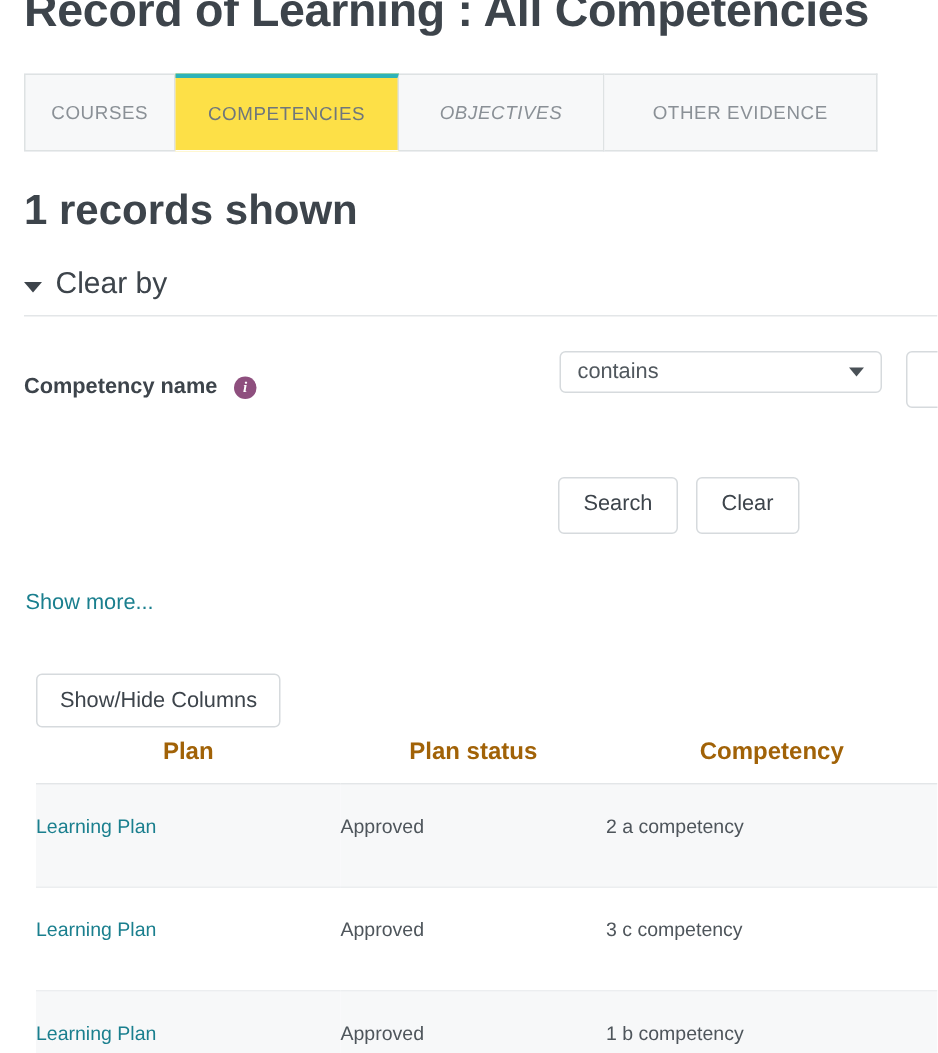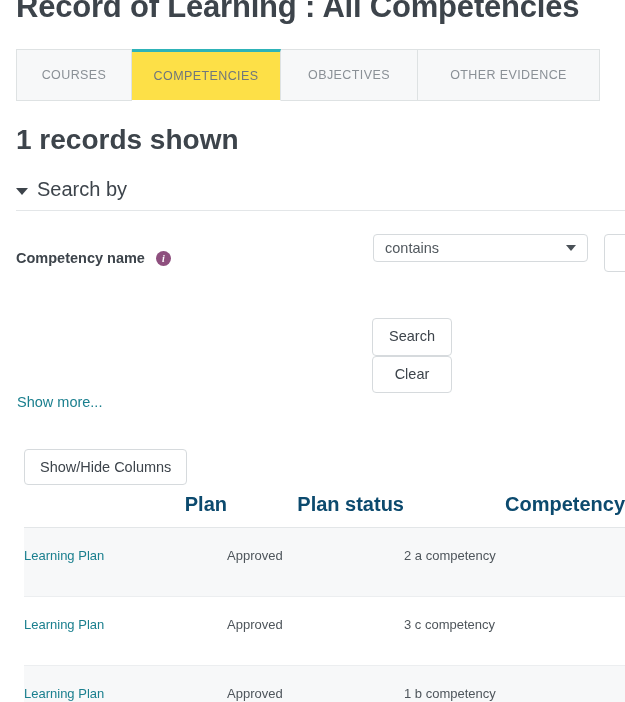--- a/index.html
+++ b/index.html
@@ -58,23 +58,23 @@
   .tab:first-child {
     border-left: 1px solid #dee2e3;
   }
   .tab.active {
     background: #fde047;
     border-top: 3px solid #2eb3b8;
     border-bottom: 1px solid #ffffff;
     color: #6f767c;
     z-index: 3;
   }
-  .tab-w0 { width: 116px; }
+  .tab-w0 { width: 101px; }
   .tab-w1 { width: 149px; }
-  .tab-w2 { width: 137px; }
+  .tab-w2 { width: 137px; font-style: italic; }
   .tab-w3 { width: 182px; }
 
   
   .records-count {
     position: absolute;
     left: 16px;
     top: 126px;
     font-size: 28px;
     font-weight: bold;
     color: #3d444b;
@@ -179,22 +179,21 @@
     border-radius: 4px;
     background: #ffffff;
   }
 
   
   .action-row {
     position: absolute;
     left: 372px;
     top: 318px;
     display: flex;
-    gap: 0;
-    flex-direction: column;
+    gap: 12px;
   }
   .btn {
     background: #ffffff;
     border: 1px solid #d6dadd;
     border-radius: 4px;
     font-size: 14.5px;
     color: #3d444b;
     font-family: "Liberation Sans", sans-serif;
     padding: 8px 16px;
     line-height: 1.35;
@@ -235,24 +234,24 @@
     left: 24px;
     top: 493px;
     width: 601px;
   }
   table.rol {
     border-collapse: collapse;
     width: 601px;
     table-layout: fixed;
   }
   table.rol th {
-    text-align: right;
-    font-size: 20px;
-    font-weight: bold;
-    color: #0c4a6e;
+    text-align: center;
+    font-size: 16px;
+    font-weight: bold;
+    color: #a16207;
     padding: 0 0 11px 0;
     border-bottom: 1px solid #e3e6e8;
   }
   table.rol td {
     font-size: 13px;
     color: #4e555b;
     padding: 20px 0 33px 0;
     border-bottom: 1px solid #eceef0;
     vertical-align: top;
   }
@@ -286,21 +285,21 @@
   <div class="tab tab-w3">
     <span>OTHER EVIDENCE</span>
   </div>
 </div>
 
 <div class="records-count">1 records shown</div>
 
 <div class="searchby-wrap">
   <div class="searchby-head">
     <span class="caret"></span>
-    <span>Search by</span>
+    <span>Clear by</span>
   </div>
   <div class="searchby-rule"></div>
 </div>
 
 <div class="form-row">
   <div class="field-label">
     <span>Competency name</span>
     <span class="info-icon">i</span>
   </div>
 

